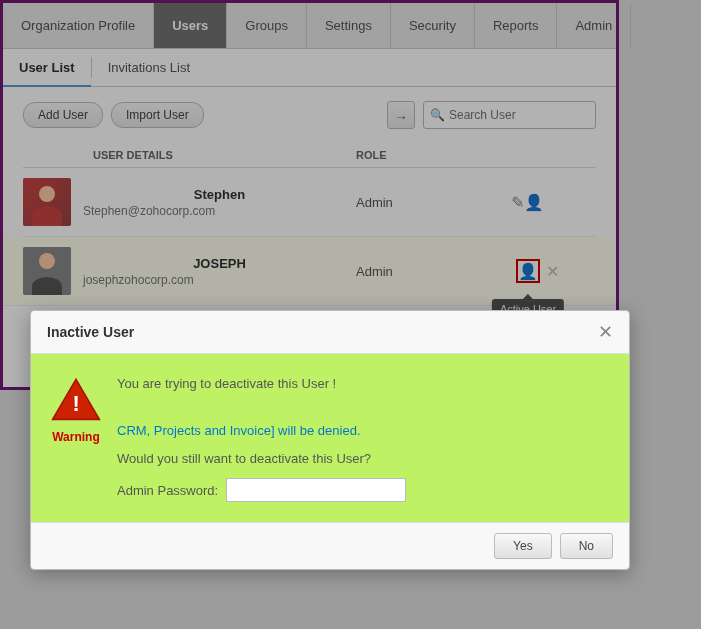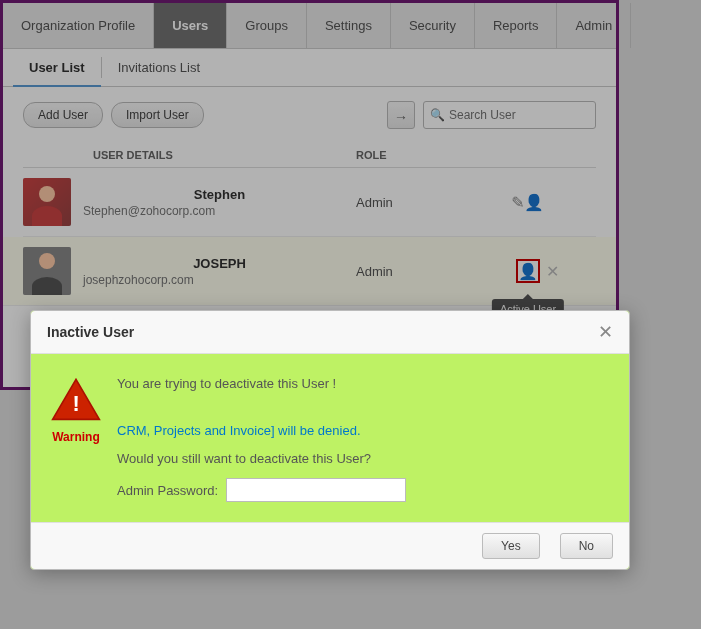--- a/index.html
+++ b/index.html
@@ -50,21 +50,21 @@
       font-weight: bold;
     }
 
     
     .sub-nav {
       display: flex;
       background: #fff;
       border-bottom: 1px solid #ccc;
       height: 38px;
       align-items: stretch;
-      padding-left: 10px;
+      padding-left: 0;
     }
 
     .sub-tab {
       padding: 0 16px;
       display: flex;
       align-items: center;
       cursor: pointer;
       font-size: 13px;
       color: #555;
       border-bottom: 2px solid transparent;
@@ -462,21 +462,21 @@
       padding: 0 4px;
       font-size: 12px;
       outline: none;
     }
 
     .modal-footer {
       display: flex;
       justify-content: flex-end;
       padding: 10px 16px;
       border-top: 1px solid #e0e0e0;
-      gap: 20px;
+      gap: 8px;
       background: #f8f8f8;
       border-radius: 0 0 4px 4px;
     }
 
     .btn-yes {
       padding: 5px 18px;
       background: linear-gradient(to bottom, #f8f8f8, #e0e0e0);
       border: 1px solid #bbb;
       border-radius: 3px;
       font-size: 12px;

